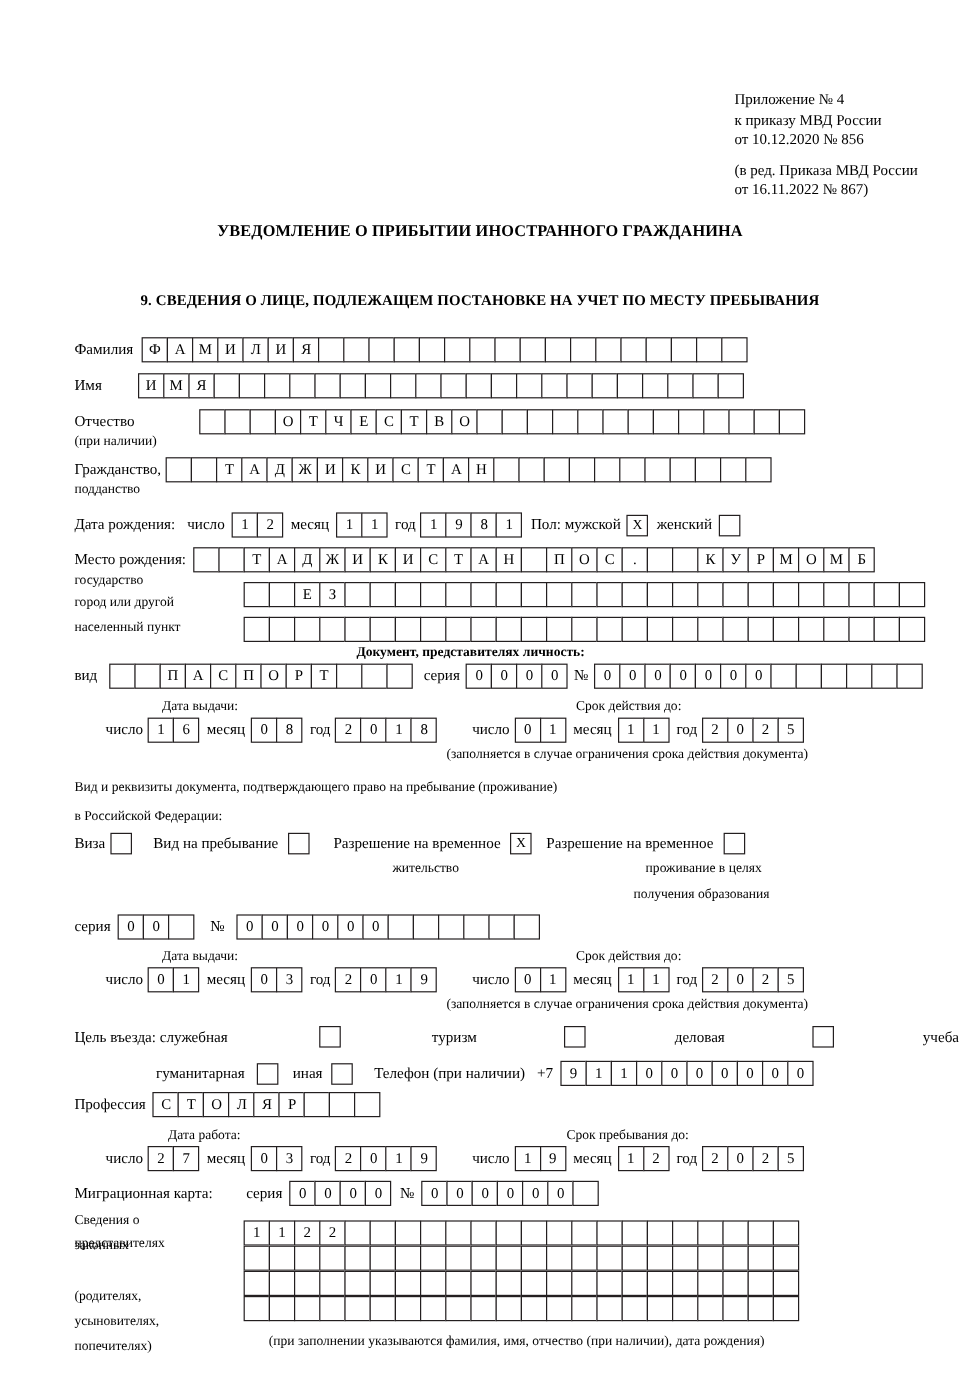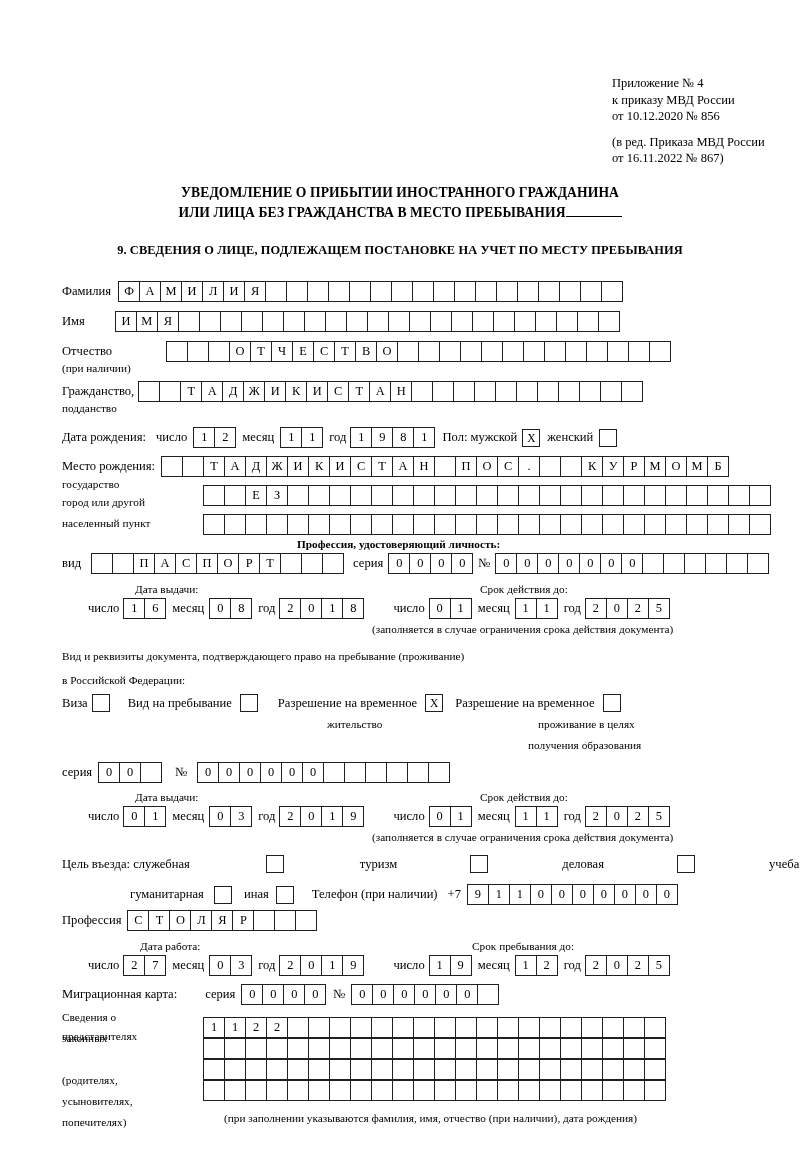--- a/index.html
+++ b/index.html
@@ -114,21 +114,20 @@
     <div>Приложение № 4</div>
     <div>к приказу МВД России</div>
     <div>от 10.12.2020 № 856</div>
     <div class="grp2">(в ред. Приказа МВД России</div>
     <div>от 16.11.2022 № 867)</div>
   </div>
 
 
   <div class="title">
     <div>УВЕДОМЛЕНИЕ О ПРИБЫТИИ ИНОСТРАННОГО ГРАЖДАНИНА</div>
-    <div><span>ИЛИ ЛИЦА БЕЗ ГРАЖДАНСТВА В МЕСТО ПРЕБЫВАНИЯ</span><span class="ul"></span></div>
   </div>
 
   <div class="section1">9. СВЕДЕНИЯ О ЛИЦЕ, ПОДЛЕЖАЩЕМ ПОСТАНОВКЕ НА УЧЕТ ПО МЕСТУ ПРЕБЫВАНИЯ</div>
 
   <div id="rows">
       <div class="row" style="top: 281px; left: 62px;">
         <span class="lbl">Фамилия</span>
         <span style="width: 7px; display: inline-block;"></span>
         <div class="boxes">
           <div class="bx">Ф</div>
@@ -374,21 +373,21 @@
           <div class="bx"></div>
           <div class="bx"></div>
           <div class="bx"></div>
           <div class="bx"></div>
           <div class="bx"></div>
           <div class="bx"></div>
           <div class="bx"></div>
           <div class="bx"></div>
         </div>
       </div>
-      <div class="center-note bold" style="top: 538px; left: 297px;">Профессия, удостоверяющий личность:</div>
+      <div class="center-note bold" style="top: 538px; left: 297px;">Документ, представителях личность:</div>
       <div class="row" style="top: 553px; left: 62px;">
         <span class="lbl">вид</span>
         <span style="width: 10px; display: inline-block;"></span>
         <div class="boxes">
           <div class="bx"></div>
           <div class="bx"></div>
           <div class="bx">П</div>
           <div class="bx">А</div>
           <div class="bx">С</div>
           <div class="bx">П</div>

